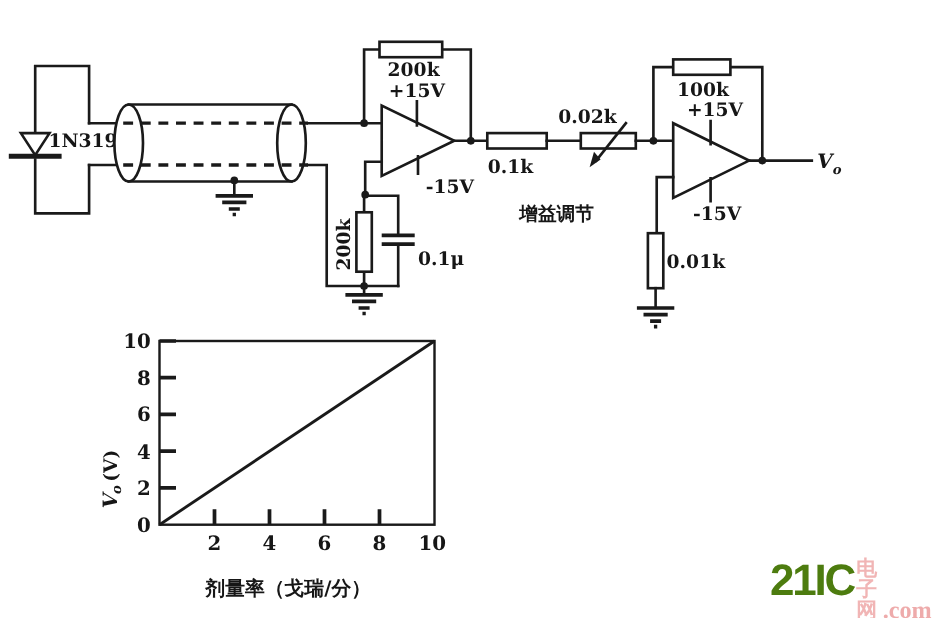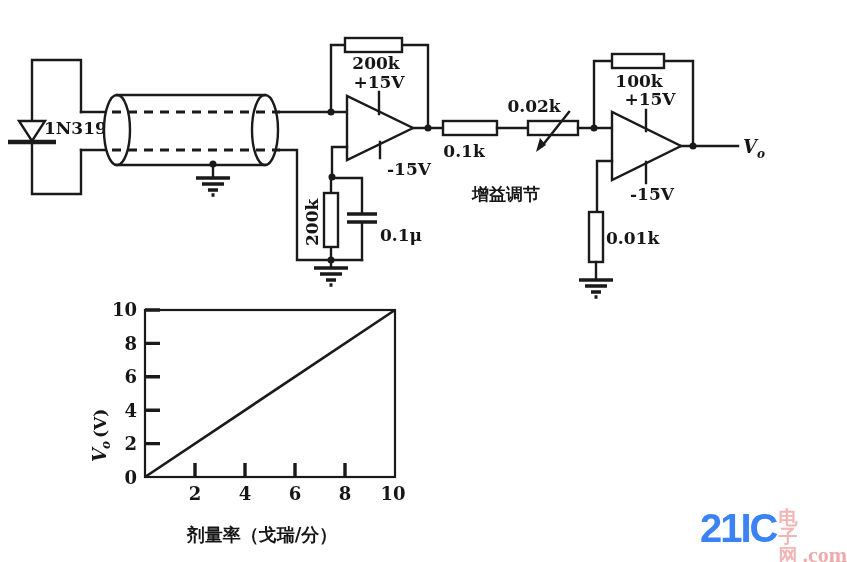--- a/index.html
+++ b/index.html
@@ -12,21 +12,21 @@
   .comp{stroke:#1a1a1a;stroke-width:2.4;fill:#ffffff;}
   .dot{fill:#1a1a1a;stroke:none;}
   .lbl{font:bold 17px "DejaVu Serif","Liberation Serif",serif;fill:#161616;}
   .lbl-cn{font:bold 17px "DejaVu Serif","Liberation Serif",serif;fill:#161616;}
   .lbl-it{font:italic bold 18px "DejaVu Serif","Liberation Serif",serif;fill:#161616;}
   .lbl-sub{font:italic bold 12px "DejaVu Serif","Liberation Serif",serif;fill:#161616;}
   .tick-lbl{font:bold 18px "DejaVu Serif","Liberation Serif",serif;fill:#161616;}
   .watermark{position:absolute;left:700px;top:508px;display:flex;align-items:flex-start;
              user-select:none;}
   .wm-brand{font-family:"Liberation Sans",sans-serif;font-weight:bold;font-size:40px;
-            line-height:40px;letter-spacing:-2px;color:#3b82f6;}
+            line-height:40px;letter-spacing:-2px;color:#4d7c0f;}
   .wm-col{display:flex;flex-direction:row;margin-left:2px;align-items:flex-end;}
   .wm-site{font-family:"Liberation Sans",sans-serif;font-weight:bold;font-size:19px;
            line-height:19px;color:#f1b5b5;}
   .wm-tld{font-family:"Liberation Serif",serif;font-weight:bold;
           font-size:22px;line-height:20px;color:#eeabab;}
 </style>
 </head>
 <body>
 
 <div class="stage">

